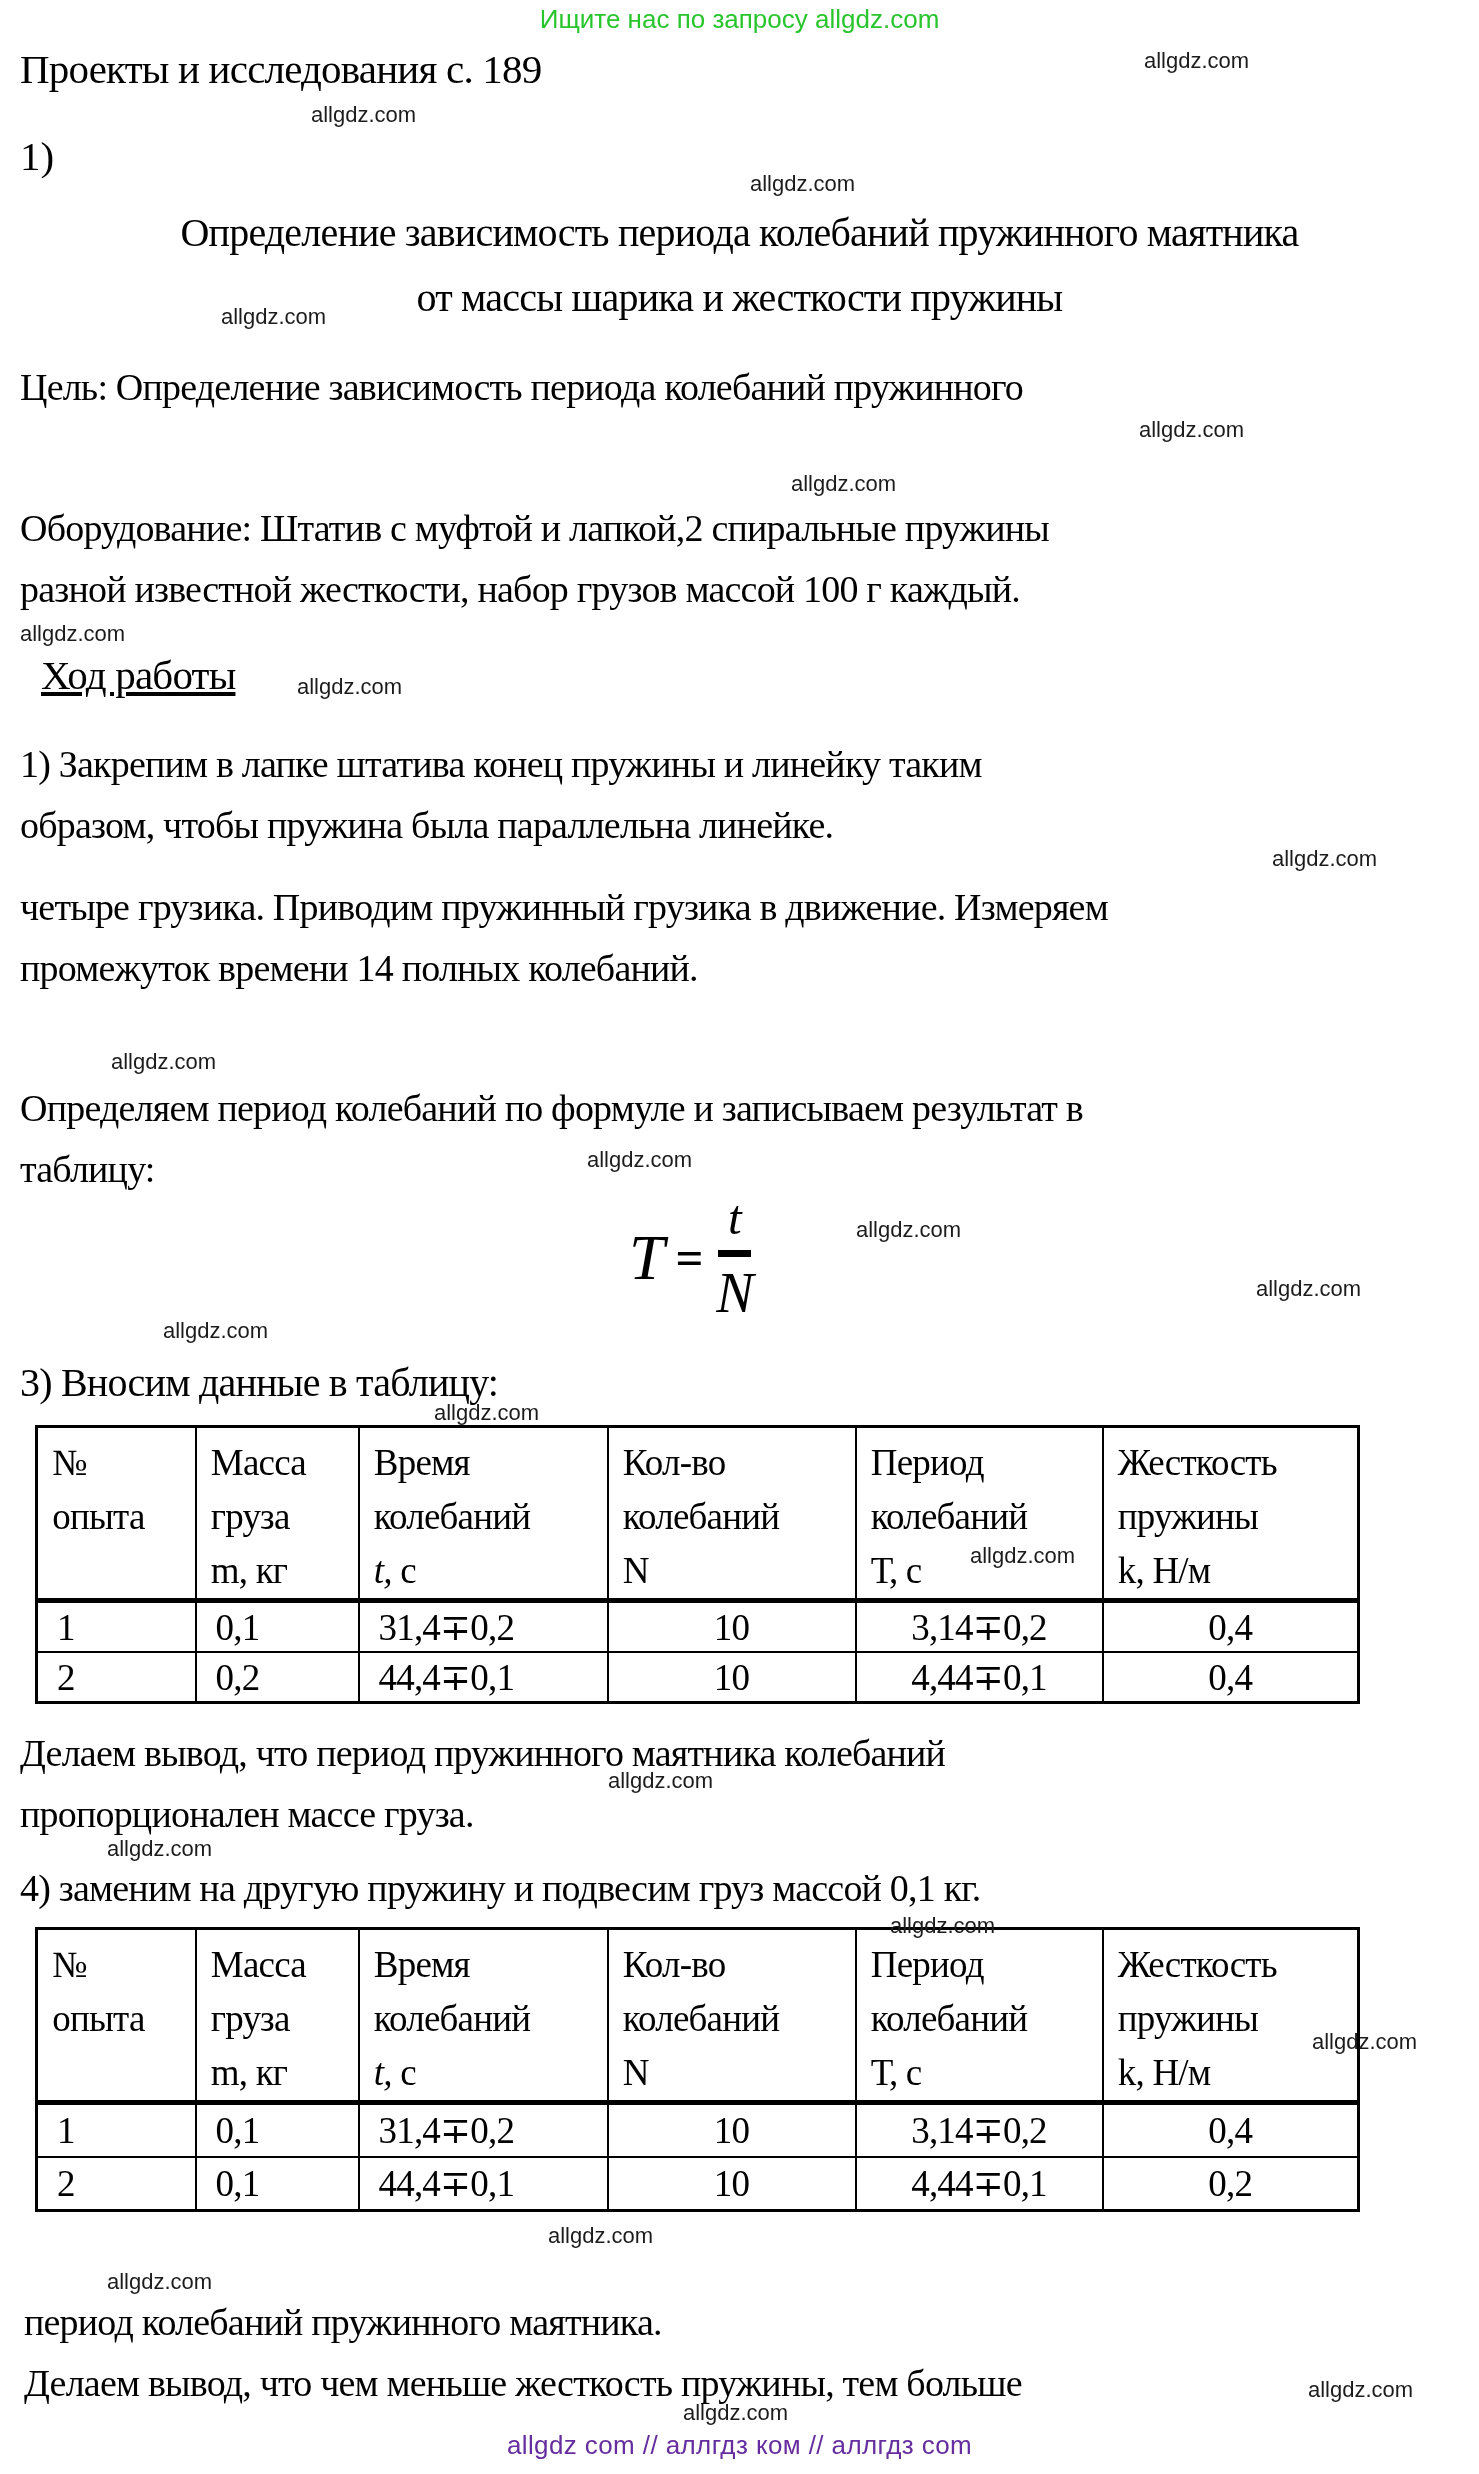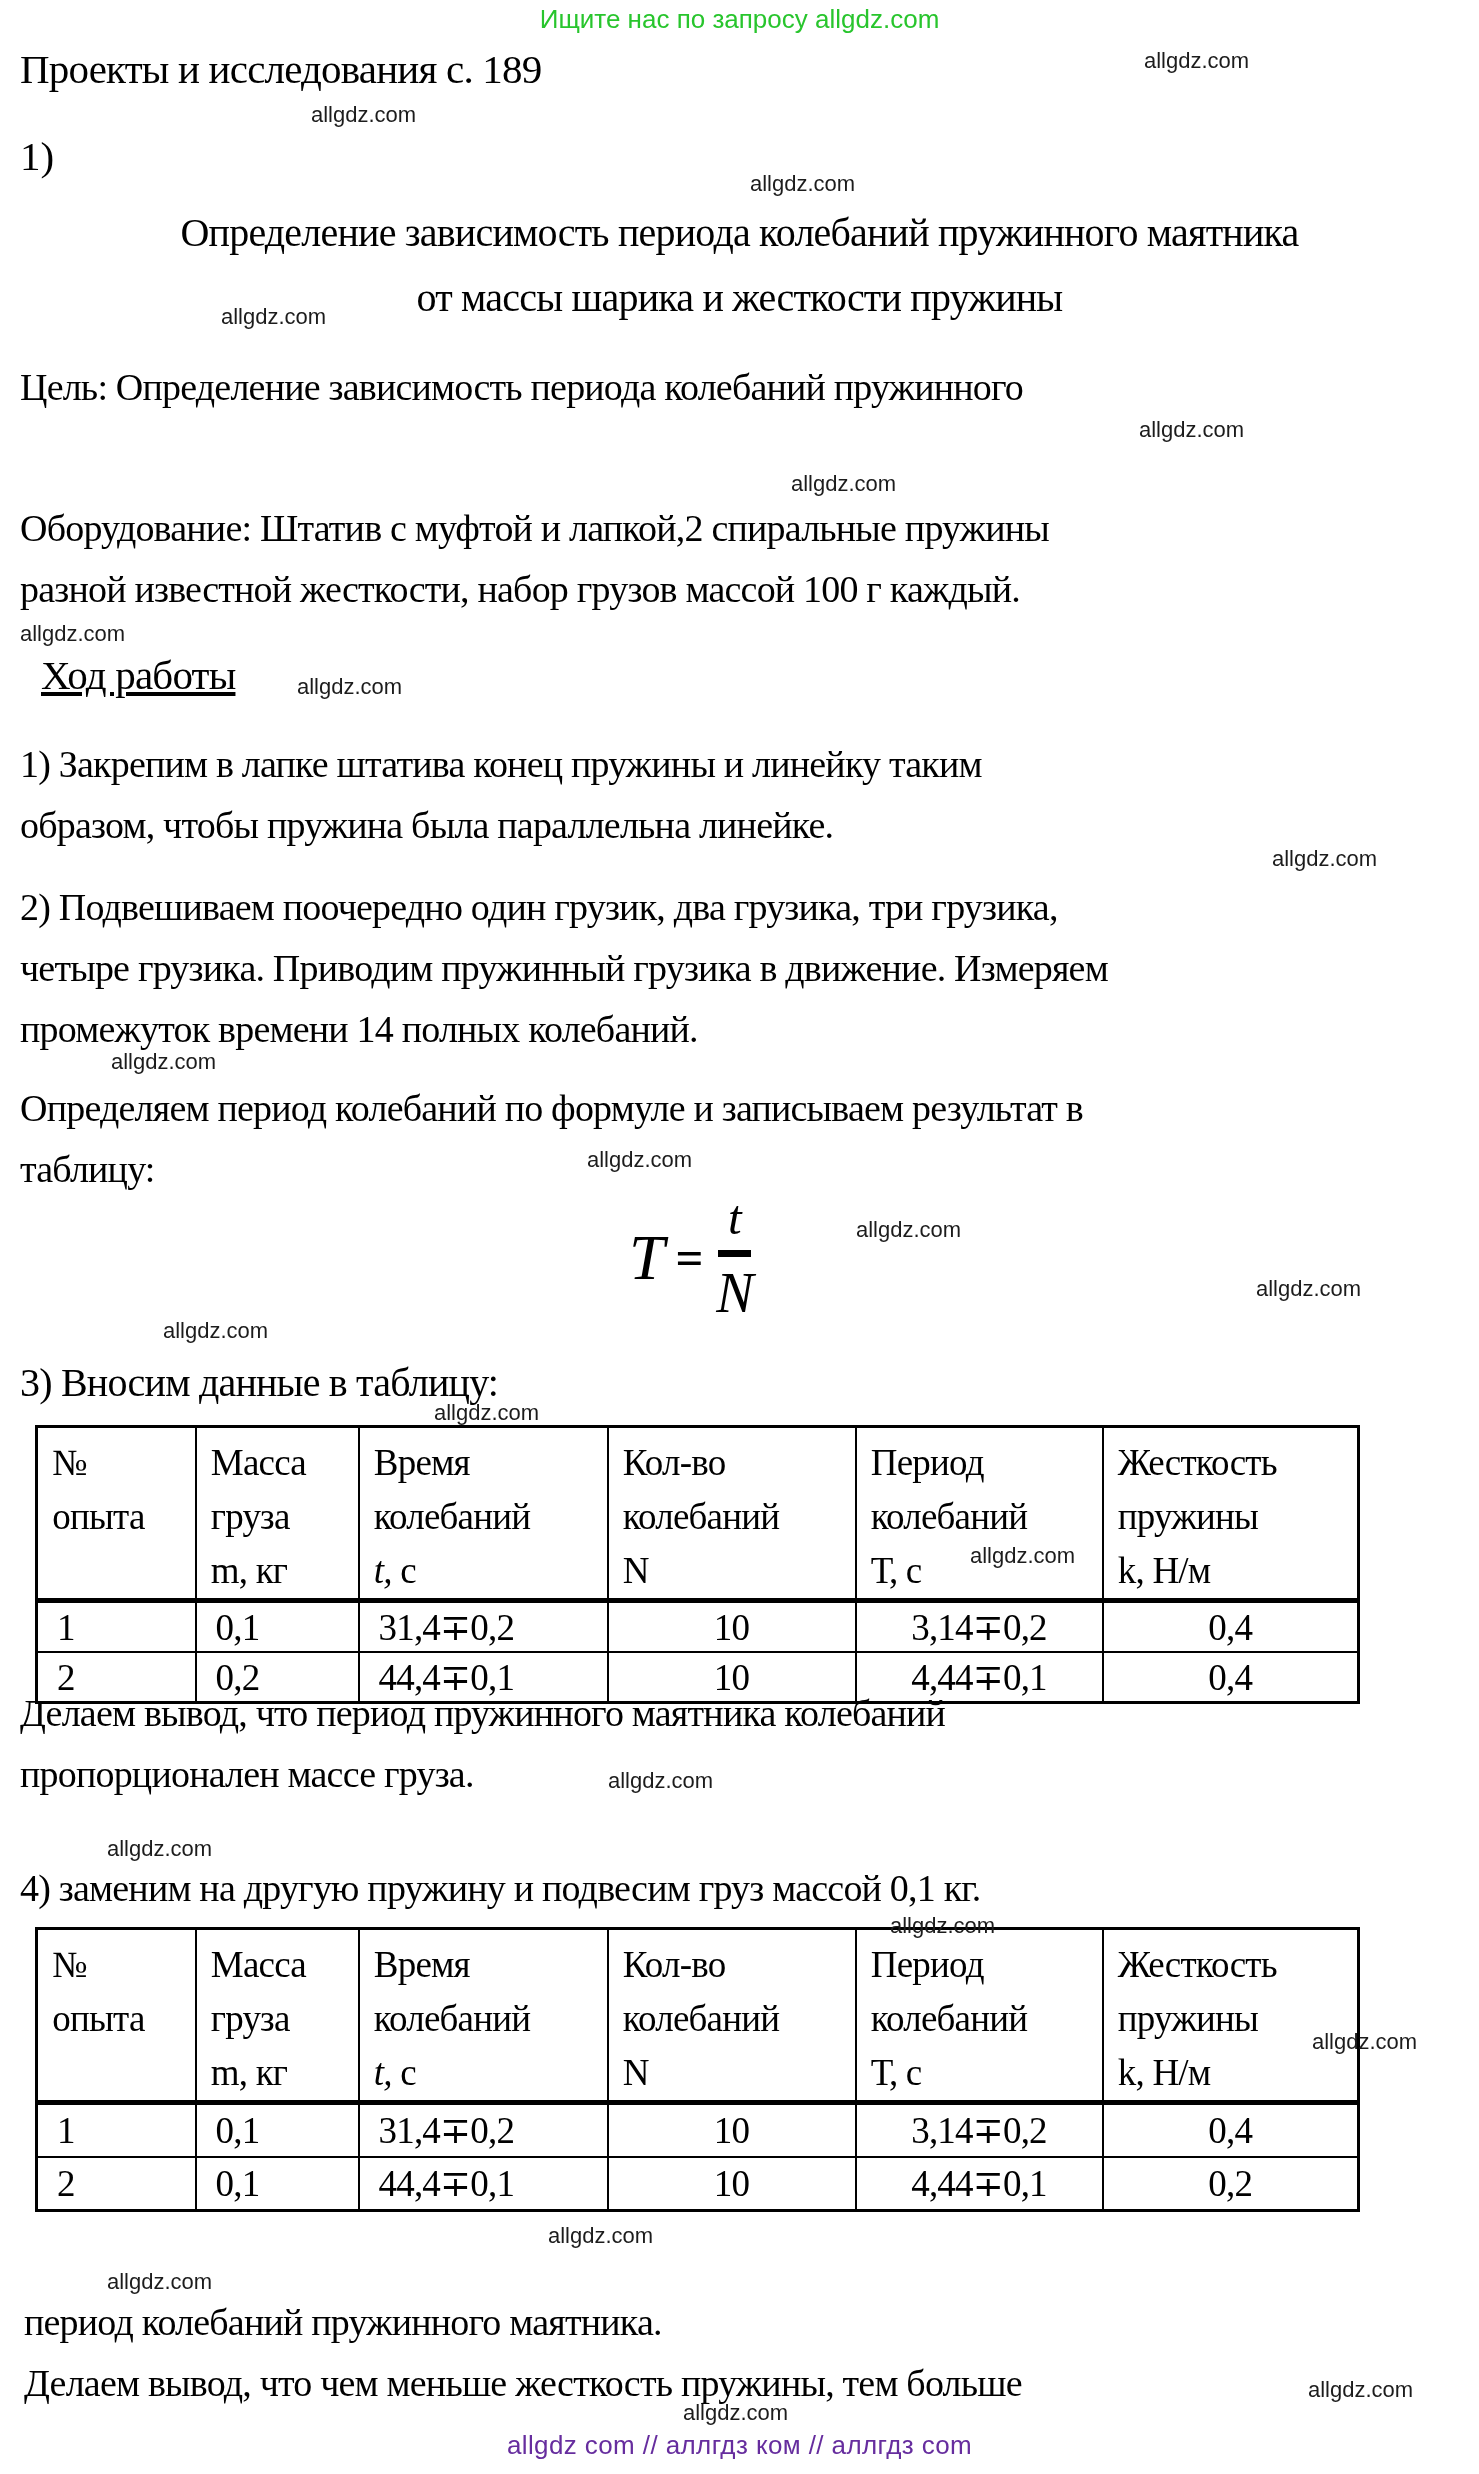--- a/index.html
+++ b/index.html
@@ -87,21 +87,20 @@
   </div>
 
   <div class="subhead" style="top:651px;">Ход работы</div>
 
   <div class="para" style="top:734px;">
     <div class="line">1) Закрепим в лапке штатива конец пружины и линейку таким</div>
     <div class="line">образом, чтобы пружина была параллельна линейке.</div>
   </div>
 
   <div class="para" style="top:877px;">
-    <div class="line">2) Подвешиваем поочередно один грузик, два грузика, три грузика,</div>
     <div class="line">четыре грузика. Приводим пружинный грузика в движение. Измеряем</div>
     <div class="line">промежуток времени 14 полных колебаний.</div>
   </div>
 
   <div class="para" style="top:1078px;">
     <div class="line">Определяем период колебаний по формуле и записываем результат в</div>
     <div class="line">таблицу:</div>
   </div>
 
   <div class="formula">
@@ -168,21 +167,21 @@
       <td>2</td>
       <td>0,2</td>
       <td>44,4∓0,1</td>
       <td class="num">10</td>
       <td class="num">4,44∓0,1</td>
       <td class="num">0,4</td>
     </tr>
   </tbody>
     </table>
 
-  <div class="para" style="top:1683px;">
+  <div class="para" style="top:1723px;">
     <div class="line">Делаем вывод, что период пружинного маятника колебаний</div>
     <div class="line">пропорционален массе груза.</div>
   </div>
 
   <div class="para" style="top:1858px;">4) заменим на другую пружину и подвесим груз массой 0,1 кг.</div>
 
   <table class="lab-table t2" style="top:1927px;">
     <colgroup>
       <col style="width:159px">
         <col style="width:163px">

